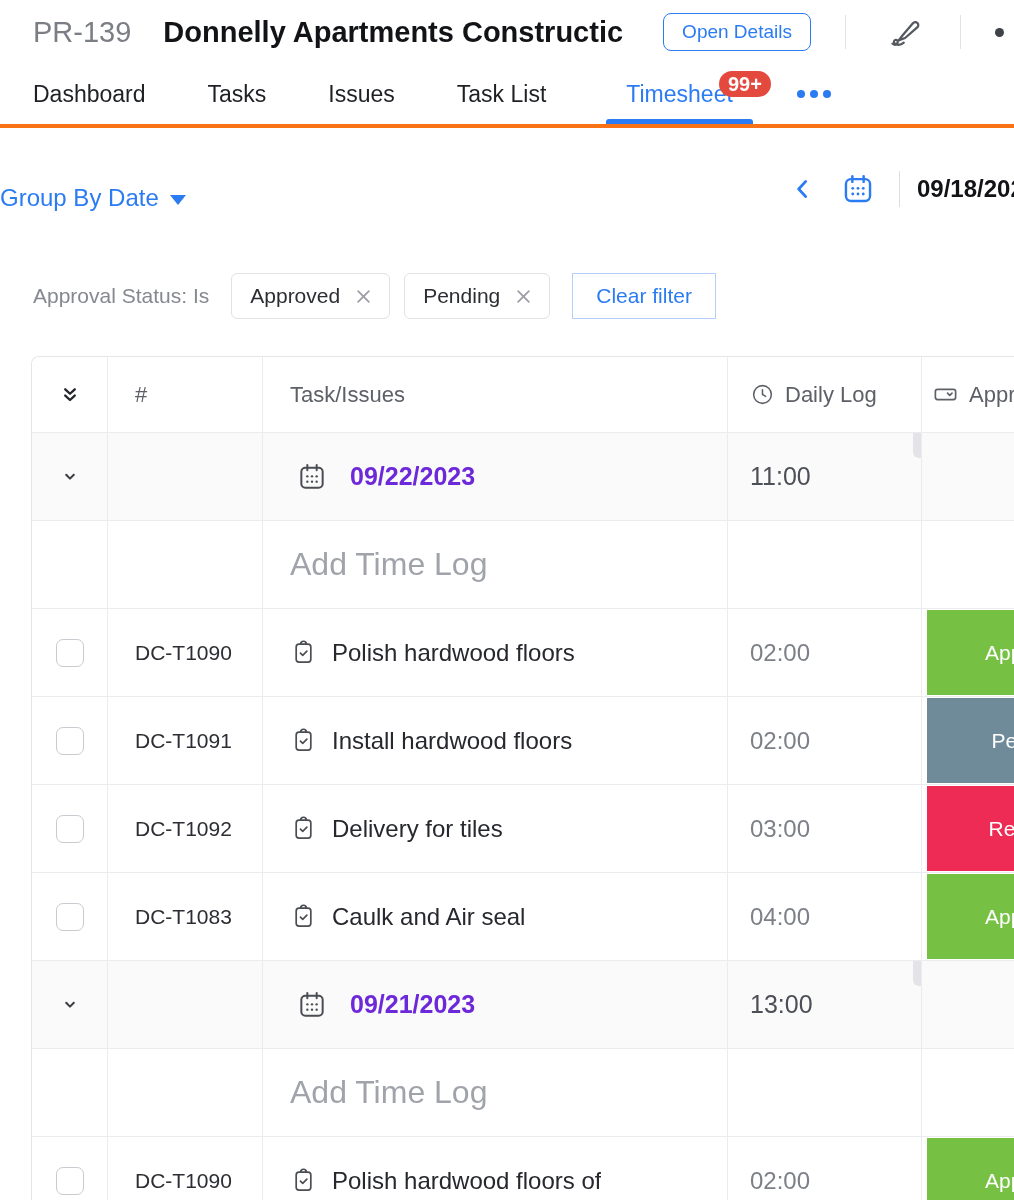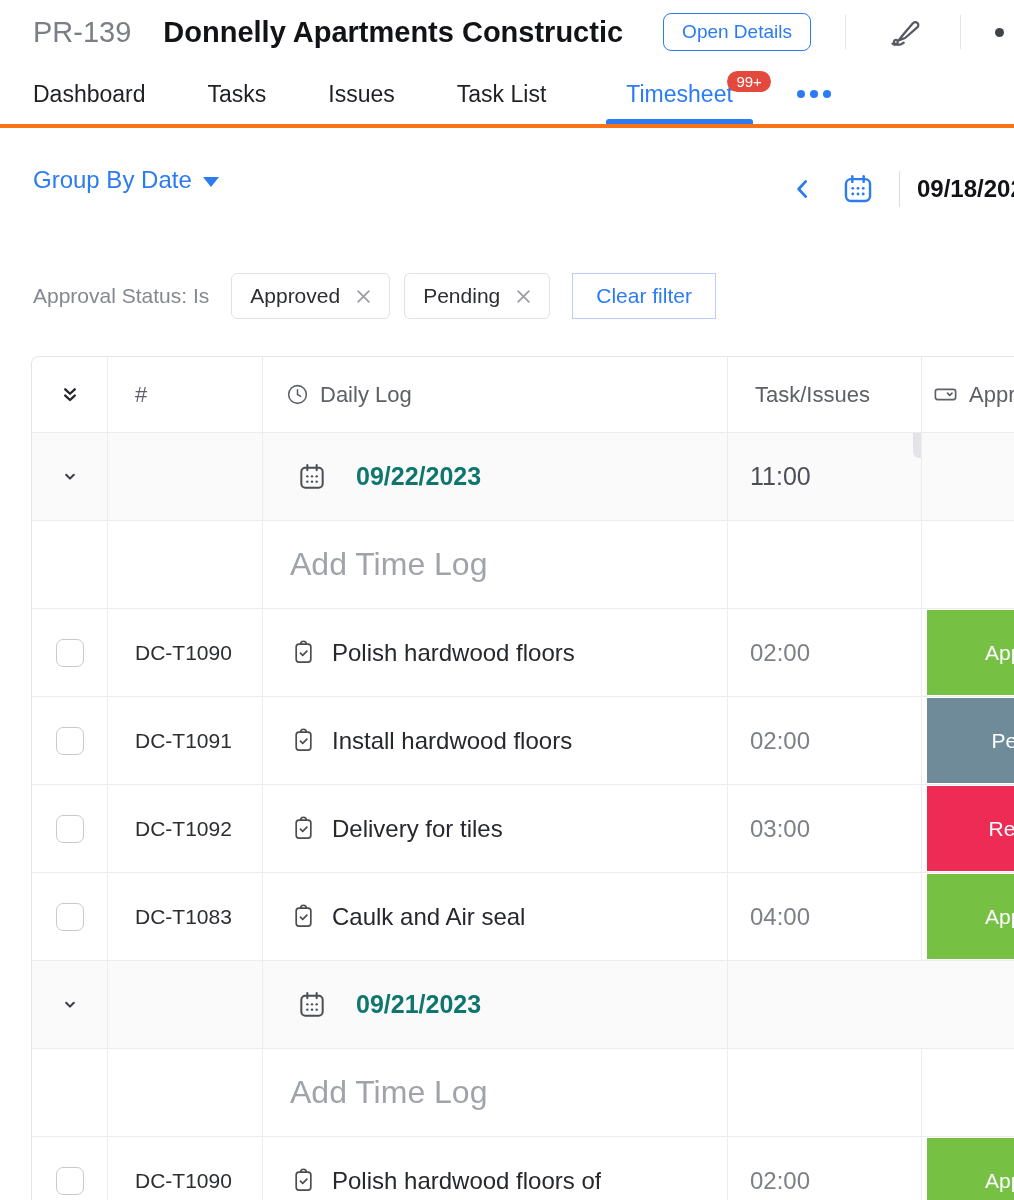--- a/index.html
+++ b/index.html
@@ -20,27 +20,27 @@
 
   
   .tabbar { height:64px; border-bottom:4px solid #f97316; display:flex; align-items:center;
     padding-left:33px; gap:62px; }
   .tab { font-size:23px; color:#1e2024; cursor:pointer; white-space:nowrap; }
   .tab.active { color:#2b7bf3; position:relative; height:100%; display:flex; align-items:center;
     padding:0 20px; margin-left:-2px; }
   .tab.active .underline { position:absolute; left:0; right:0; bottom:0; height:5px;
     background:#2b7bf3; border-radius:3px 3px 0 0; }
   .badge { position:absolute; top:7px; right:-18px; background:#e4493d; color:#fff;
-    font-size:15px; font-weight:400; border-radius:13px; padding:3px 9px; line-height:1; }
+    font-size:20px; font-weight:700; border-radius:13px; padding:3px 9px; line-height:1; }
   .tab-more { display:flex; gap:5px; cursor:pointer; margin-left:-18px; }
   .tab-more i { width:8px; height:8px; border-radius:50%; background:#2b7bf3; }
 
   
-  .toolbar { margin-top:38px; height:46px; position:relative; padding-left:33px;
-    display:flex; align-items:flex-start; }
+  .toolbar { margin-top:38px; height:46px; position:relative; 
+    display:flex; align-items:flex-end; }
   .groupby { display:flex; align-items:center; gap:11px; color:#2b7bf3; font-size:24px; cursor:pointer; }
   .caret-down { width:0; height:0; border-left:8px solid transparent; border-right:8px solid transparent;
     border-top:10px solid #2b7bf3; margin-top:3px; }
   .tb-right { position:absolute; left:790px; top:0; height:46px; display:flex; align-items:center; }
   .tb-right .cal { margin-left:25px; cursor:pointer; display:flex; }
   .tb-div { width:1px; height:36px; background:#dddde1; margin-left:24px; }
   .tb-date { margin-left:17px; font-size:24px; font-weight:700; color:#121316; white-space:nowrap; }
 
   
   .filterbar { margin-top:60px; height:48px; padding-left:33px; display:flex; align-items:center; }
@@ -65,21 +65,21 @@
   .cell.last { border-right:none; padding:0; }
   .c-center { justify-content:center; }
   .c-pad { padding-left:27px; }
   .c-log { padding-left:22px; }
   .th-label { font-size:22px; color:#5d6066; white-space:nowrap; }
   .th-ico { margin-right:10px; display:flex; }
   .id-text { font-size:21px; color:#2c2e33; white-space:nowrap; }
   .task-ico { margin-right:15px; flex:none; display:flex; }
   .task-text { font-size:24px; color:#26282d; white-space:nowrap; overflow:hidden; }
   .time-text { font-size:24px; color:#7d8086; }
-  .gdate { font-size:25px; font-weight:700; color:#0f766e; margin-left:28px; white-space:nowrap; }
+  .gdate { font-size:25px; font-weight:700; color:#6d28d9; margin-left:22px; white-space:nowrap; }
   .gtotal { font-size:25px; color:#4c4f55; }
   .addlog { font-size:32px; color:#a0a4aa; cursor:text; }
   .checkbox { width:28px; height:28px; border:1.5px solid #c9c9cf; border-radius:7px; background:#fff; cursor:pointer; }
   .status { margin:1px 0 1px 5px; flex:1; height:calc(100% - 2px); display:flex;
     align-items:center; justify-content:center; color:#fff; font-size:21px; cursor:pointer; }
   .scroll-tab { position:absolute; right:0; top:0; width:8px; height:25px; background:#e3e3e8;
     border-radius:0 0 0 6px; }
   .chev-btn { cursor:pointer; display:flex; }
 </style>
 </head>
@@ -173,31 +173,31 @@
   <div class="trow thead">
     <div class="cell c-center">
       <svg width="30" height="30" viewBox="0 0 24 24" fill="none" stroke="#26282d" stroke-width="1.9" stroke-linecap="round" stroke-linejoin="round">
         <polyline points="8.2,7.5 12,11 15.8,7.5"></polyline>
             <polyline points="8.2,12.5 12,16 15.8,12.5"></polyline>
       </svg>
     </div>
     <div class="cell c-pad">
       <span class="th-label">#</span>
     </div>
+    <div class="cell c-pad">
+      <span class="th-label">Task/Issues</span>
+    </div>
     <div class="cell c-log">
       <span class="th-ico">
         <svg width="25" height="25" viewBox="0 0 24 24" fill="none" stroke="#5d6066" stroke-width="1.5" stroke-linecap="round">
               <circle cx="12" cy="12" r="8.5"></circle>
               <path d="M12 7.5V12l3 1.8"></path>
             </svg>
       </span>
       <span class="th-label">Daily Log</span>
-    </div>
-    <div class="cell c-pad">
-      <span class="th-label">Task/Issues</span>
     </div>
     <div class="cell last" style="padding-left:10px;">
       <span class="th-ico">
         <svg width="27" height="27" viewBox="0 0 24 24" fill="none" stroke="#5d6066" stroke-width="1.5" stroke-linecap="round" stroke-linejoin="round">
               <rect x="3" y="7.5" width="18" height="9" rx="2"></rect>
               <polyline points="13.8,10.7 15.8,12.7 17.8,10.7"></polyline>
             </svg>
       </span>
       <span class="th-label">Approval</span>
     </div>
@@ -359,20 +359,24 @@
               <circle cx="8.5" cy="11.5" r=".9"></circle>
               <circle cx="12" cy="11.5" r=".9"></circle>
               <circle cx="15.5" cy="11.5" r=".9"></circle>
               <circle cx="8.5" cy="15.5" r=".9"></circle>
               <circle cx="12" cy="15.5" r=".9"></circle>
               <circle cx="15.5" cy="15.5" r=".9"></circle>
             </g>
       </svg>
       <span class="gdate">09/21/2023</span>
     </div>
+    <div class="cell c-log">
+      <span class="gtotal">13:00</span>
+      <span class="scroll-tab"></span>
+    </div>
     <div class="cell last" style="background:#fafafb;"></div>
   </div>
 
   <div class="trow">
     <div class="cell"></div>
     <div class="cell"></div>
     <div class="cell c-pad">
       <span class="addlog">Add Time Log</span>
     </div>
     <div class="cell"></div>

